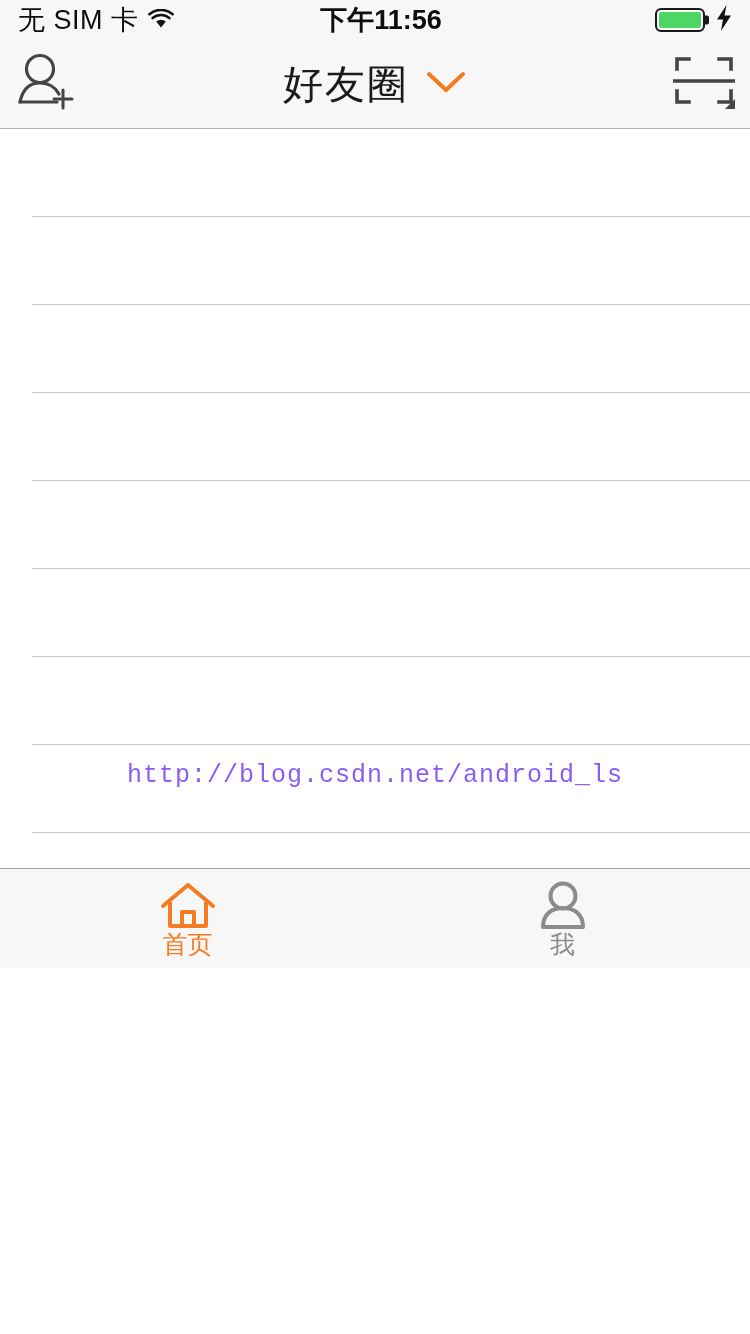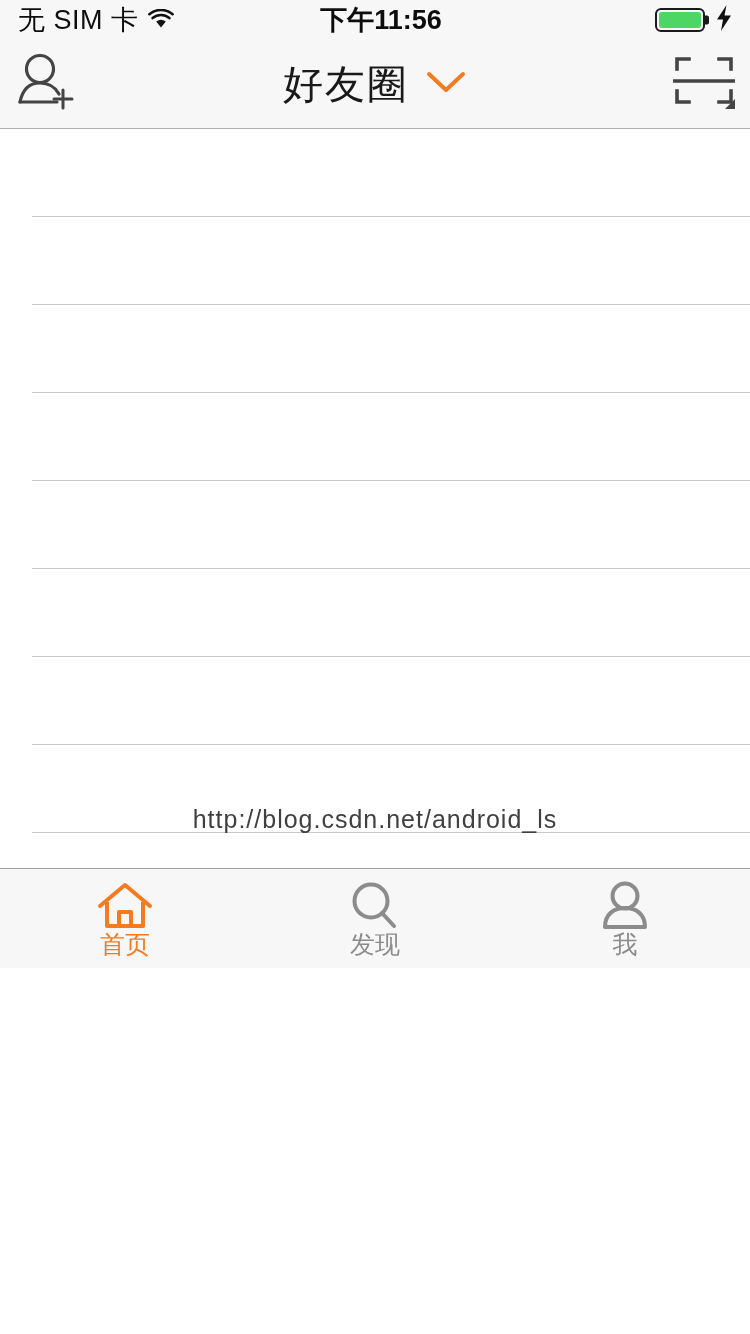--- a/index.html
+++ b/index.html
@@ -89,25 +89,25 @@
   .list-row {
     height:88px;
     border-bottom:1px solid #c8c8c8;
     margin-left:32px;
     position:relative;
   }
   .list-row:first-child { border-top:none; }
   .watermark {
     position:absolute;
     left:0; right:0;
-    top:676px;
+    top:632px;
     text-align:center;
-    font-family:Liberation Sans, sans-serif;
+    font-family:Liberation Mono, monospace;
     font-size:25px;
-    color:#404040;
+    color:#8b5cf6;
     letter-spacing:1px;
     white-space:nowrap;
     pointer-events:none;
   }
 
   
   .tab-bar {
     flex:0 0 100px; height:100px;
     background:#f7f7f7;
     border-top:1px solid #9e9e9e;
@@ -223,29 +223,20 @@
         <svg width="56" height="50" viewBox="0 0 56 50">
           <path d="M3 25 L28 4 L53 25" stroke="#f47b20" stroke-width="4" fill="none" stroke-linecap="round" stroke-linejoin="round"></path>
           <path d="M10 21 V45 H46 V21" stroke="#f47b20" stroke-width="4" fill="none" stroke-linejoin="round"></path>
           <path d="M22 45 V31 H34 V45" stroke="#f47b20" stroke-width="4" fill="none" stroke-linejoin="round"></path>
         </svg>
       </span>
       <span class="tab-label">首页</span>
     </div>
 
 
-    <div class="tab-item">
-      <span class="tab-icon">
-        <svg width="52" height="50" viewBox="0 0 52 50">
-          <circle cx="22" cy="20" r="16.5" stroke="#8c8c8c" stroke-width="4" fill="none"></circle>
-          <line x1="33" y1="32" x2="45" y2="45" stroke="#8c8c8c" stroke-width="4" stroke-linecap="round"></line>
-        </svg>
-      </span>
-      <span class="tab-label">发现</span>
-    </div>
 
     <div class="tab-item">
       <span class="tab-icon">
         <svg width="52" height="50" viewBox="0 0 52 50">
           <circle cx="26" cy="15" r="12.5" stroke="#8c8c8c" stroke-width="4" fill="none"></circle>
           <path d="M6 46 C6 33 15 27 26 27 C37 27 46 33 46 46 Z" stroke="#8c8c8c" stroke-width="4" fill="none" stroke-linejoin="round"></path>
         </svg>
       </span>
       <span class="tab-label">我</span>
     </div>

